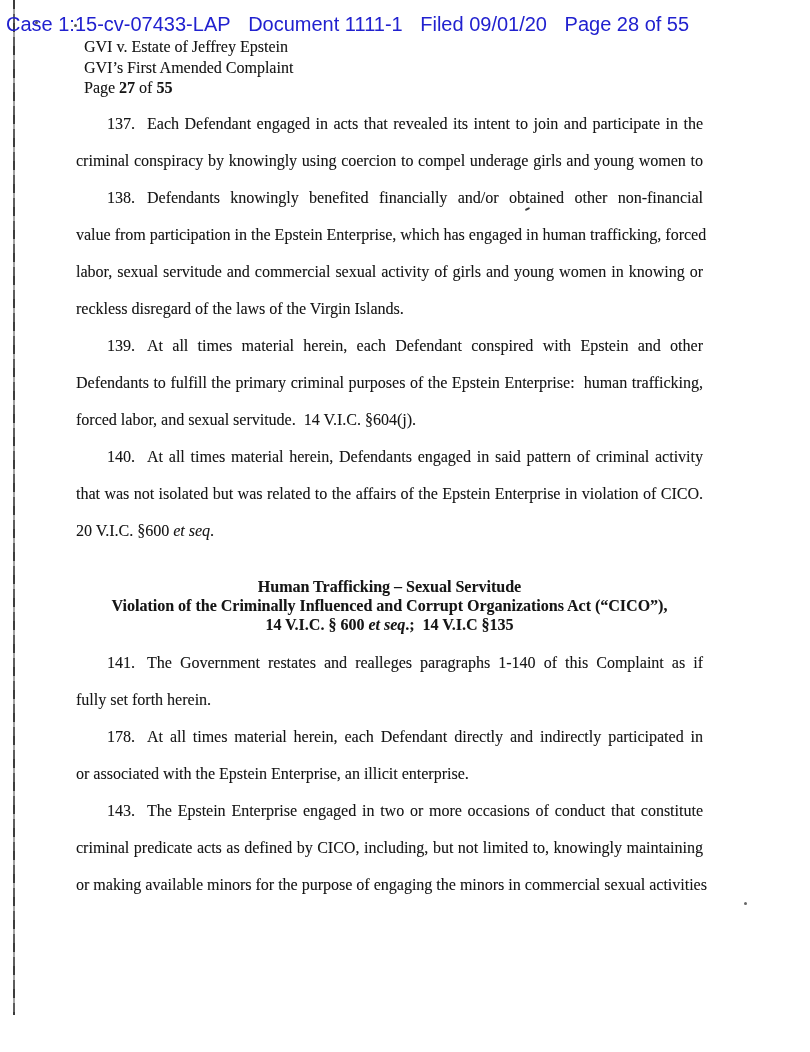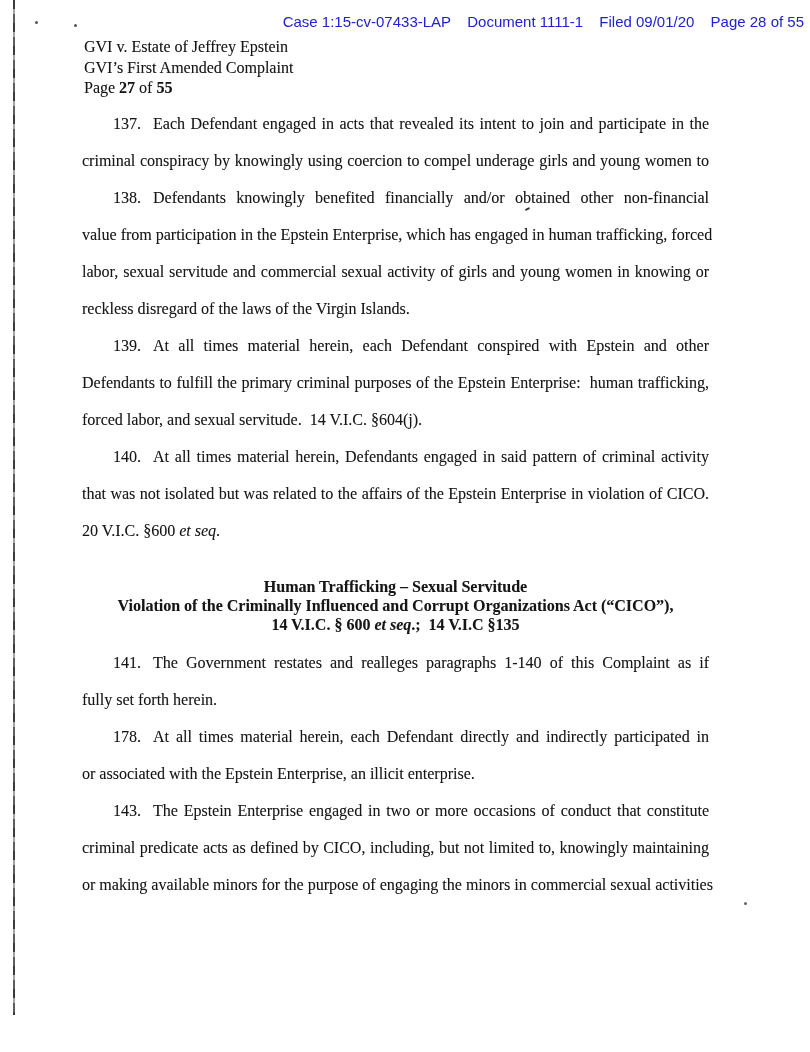--- a/index.html
+++ b/index.html
@@ -8,37 +8,36 @@
     width: 810px; height: 1052px;
     background: #ffffff;
     position: relative;
     overflow: hidden;
     font-family: "Liberation Serif", serif;
     color: #161616;
   }
   
   .stamp {
     position: absolute; top: 13px; left: 0; width: 100%;
-    padding-left: 10px;
-    text-align: right;
+    text-align: left;
     font-family: "Liberation Sans", sans-serif;
-    font-size: 15px;
+    font-size: 20px;
     white-space: nowrap;
   }
   .stamp span { margin: 0 6px; }
   
   .doc-header {
     position: absolute; top: 37px; left: 84px;
     font-size: 16px; line-height: 20.5px;
     text-shadow: 0.2px 0.2px 0 rgba(0,0,0,0.3);
   }
   .doc-header b { font-weight: bold; margin-top: 28px; }
   
   .body-flow {
-    position: absolute; top: 105px; left: 82px; width: 627px;
+    position: absolute; top: 105px; left: 76px; width: 627px;
     font-size: 16px;
     text-shadow: 0.2px 0.2px 0 rgba(0,0,0,0.3);
   }
   .para { margin: 0; }
   .line {
     height: 37px; line-height: 37px;
     text-align: justify; text-align-last: justify;
     white-space: nowrap;
   }
   .line.last { text-align-last: left; }

